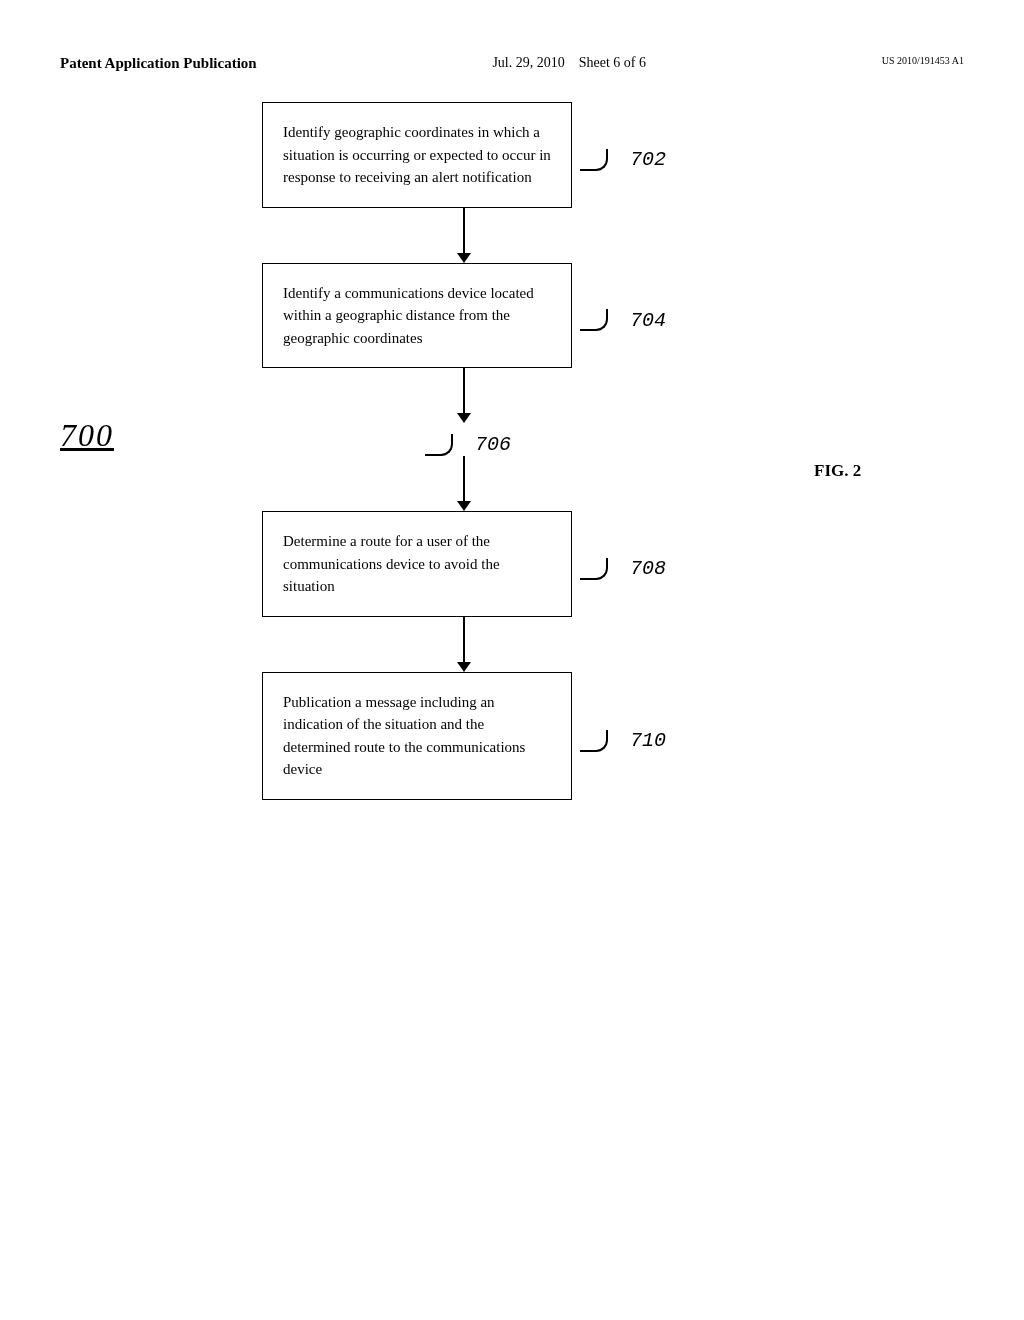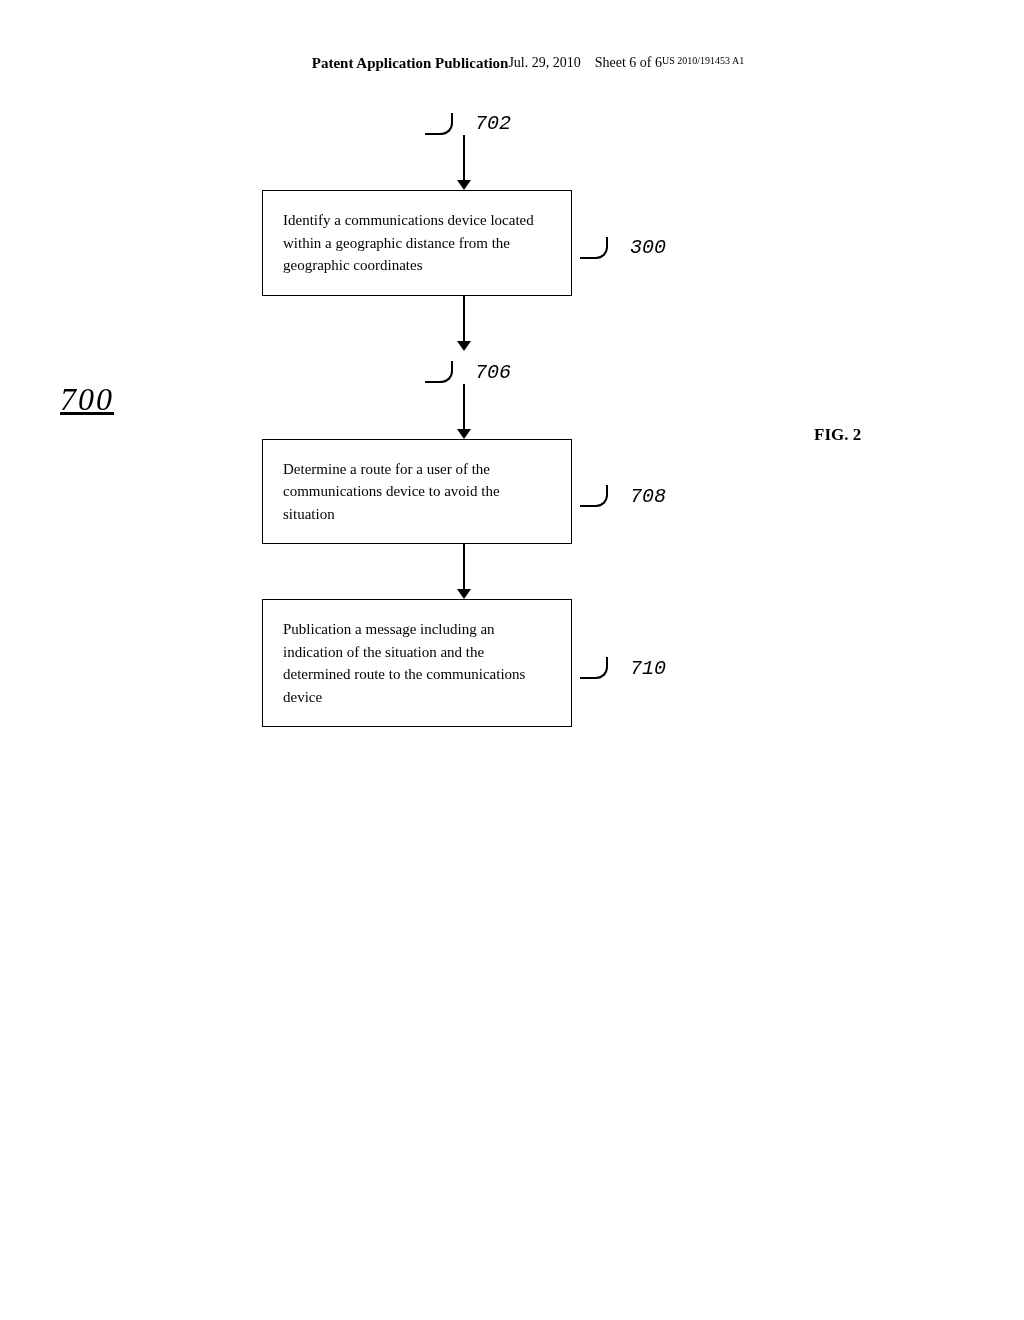--- a/index.html
+++ b/index.html
@@ -17,25 +17,24 @@
       width: 1024px;
       min-height: 1320px;
       background: #fff;
       position: relative;
       padding: 0;
     }
 
     
     .header {
       display: flex;
-      justify-content: center;
+      justify-content: space-between;
       align-items: flex-start;
       padding: 55px 60px 20px 60px;
       font-size: 14px;
-      margin-left: 32px;
     }
 
     .header-left {
       font-weight: bold;
       font-size: 15px;
     }
 
     .header-center {
       text-align: center;
       font-size: 14px;
@@ -166,38 +165,41 @@
     <div class="header-right">US 2010/191453 A1</div>
   </div>
 
   <div class="main-content">
 
     <div class="diagram-title">700</div>
 
     <div class="flowchart">
 
       <div class="flow-row">
+        <div class="flow-box">
+          <span>Identify geographic coordinates in which a situation is occurring or expected to occur in response to receiving an alert notification</span>
+        </div>
         <div class="label-connector">
           <div class="label-sweep"></div>
           <span class="flow-label">702</span>
         </div>
       </div>
 
       <div class="flow-arrow">
         <div class="arrow-line"></div>
         <div class="arrow-head"></div>
       </div>
 
       <div class="flow-row">
         <div class="flow-box">
           <span>Identify a communications device located within a geographic distance from the geographic coordinates</span>
         </div>
         <div class="label-connector">
           <div class="label-sweep"></div>
-          <span class="flow-label">300</span>
+          <span class="flow-label">704</span>
         </div>
       </div>
 
       <div class="flow-arrow">
         <div class="arrow-line"></div>
         <div class="arrow-head"></div>
       </div>
 
       <div class="flow-row">
         <div class="label-connector">

